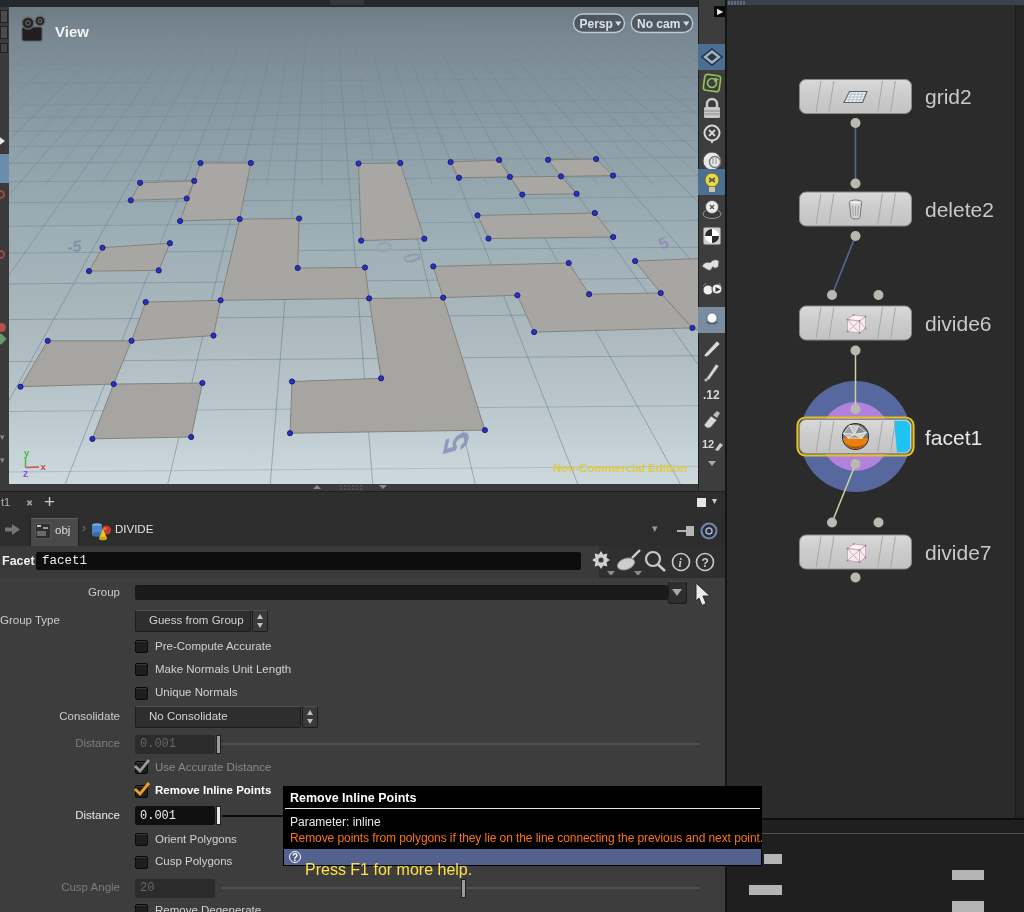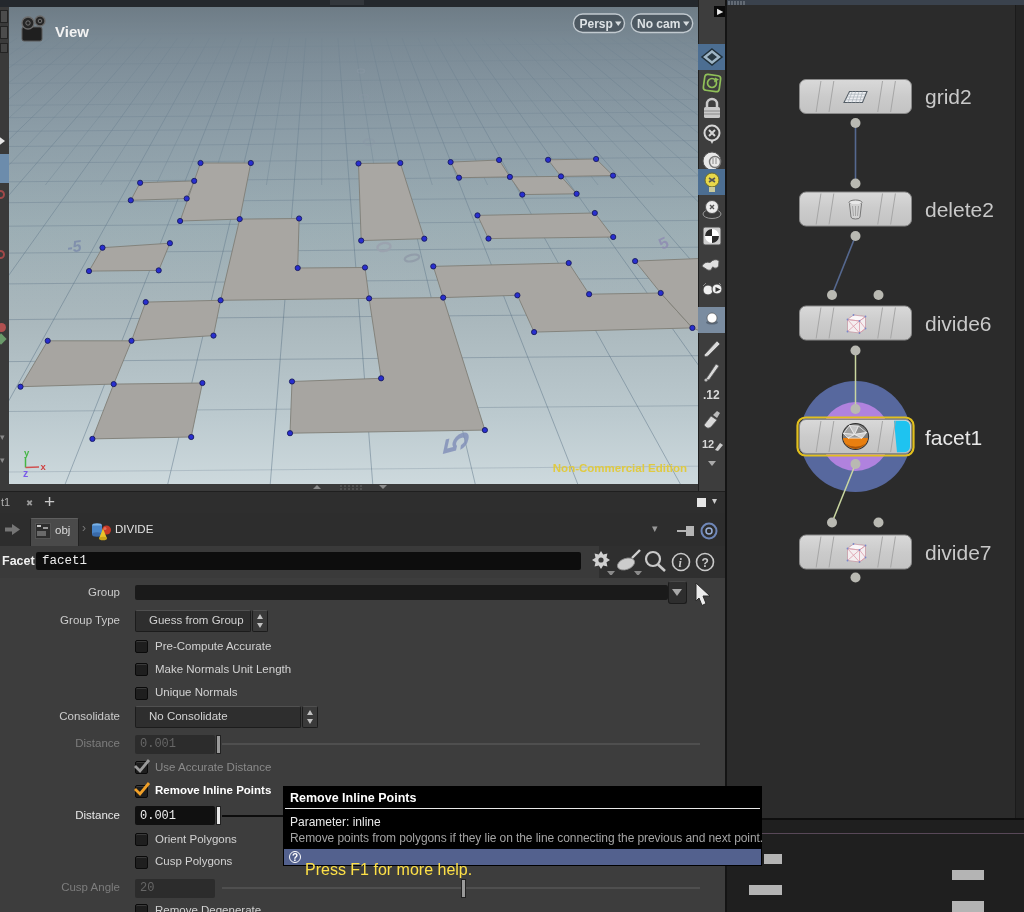--- a/index.html
+++ b/index.html
@@ -547,21 +547,21 @@
 <div class="abs" id="params" style="left:0;top:0;width:727px;height:912px;font-size:11.5px;color:#cccccc">
 <div class="abs" style="left:0;top:586px;width:120px;text-align:right;color:#cccccc">Group</div>
 <div class="abs" style="left:135px;top:585px;width:533px;height:15px;background:#1a1a1a;border-radius:2px"></div>
 <div class="abs" style="left:668px;top:581px;width:19px;height:23px;background:#2e2e2e;border:1px solid #1c1c1c;border-top-color:#484848;border-radius:3px"></div>
 <svg class="abs" style="left:670px;top:586px" width="14" height="14">
       <path d="M2,3 L12,3 L7,10 Z" fill="#a8a8a8"></path>
     </svg>
 <svg class="abs" style="left:692px;top:579px" width="26" height="30">
       <path d="M4,4 L18,17 L11,17 L14,24.5 L10,26.5 L7,19 L4,22 Z" fill="#ececec" stroke="#2a2a2a" stroke-width="1"></path>
     </svg>
-<div class="abs" style="left:0;top:614px;width:120px;text-align:right;color:#cccccc">Group Type</div>
+<div class="abs" style="left:0;top:614px;width:120px;text-align:left;color:#cccccc">Group Type</div>
 <div class="abs" style="left:135px;top:610px;width:116px;height:22px;background:#2e2e2e;border:1px solid #1c1c1c;border-top-color:#505050;border-radius:2px"></div>
     <div class="abs" style="left:149px;top:614px;color:#d2d2d2">Guess from Group</div>
     <div class="abs" style="left:252px;top:610px;width:16px;height:22px;background:#3a3a3a;border:1px solid #1c1c1c;border-top-color:#505050;border-radius:2px"></div>
     <svg class="abs" style="left:255px;top:613px" width="12" height="16">
       <path d="M2,6 L5,1 L8,6 Z M2,10 L5,15 L8,10 Z" fill="#c0c0c0"></path>
     </svg>
 <div class="abs" style="left:135px;top:640.0px;width:13px;height:13px;background:#1e1e1e;border:1px solid #0a0a0a;box-shadow:inset 0 1px 0 #3a3a3a;border-radius:2px"></div>
 <div class="abs" style="left:155px;top:639.5px;color:#d2d2d2">Pre-Compute Accurate</div>
 <div class="abs" style="left:135px;top:663.0px;width:13px;height:13px;background:#1e1e1e;border:1px solid #0a0a0a;box-shadow:inset 0 1px 0 #3a3a3a;border-radius:2px"></div>
 <div class="abs" style="left:155px;top:662.5px;color:#d2d2d2">Make Normals Unit Length</div>
@@ -604,17 +604,17 @@
 <div class="abs" style="left:222px;top:887px;width:478px;height:2px;background:#4f4f4f"></div>
     <div class="abs" style="left:461px;top:878.5px;width:5px;height:19px;background:#9a9a9a;border:1px solid #222"></div>
 <div class="abs" style="left:135px;top:904.0px;width:13px;height:13px;background:#1e1e1e;border:1px solid #0a0a0a;box-shadow:inset 0 1px 0 #3a3a3a;border-radius:2px"></div>
 <div class="abs" style="left:155px;top:903.5px;color:#d2d2d2">Remove Degenerate</div>
 </div>
 
 <div class="abs" style="left:283px;top:786px;width:479px;height:80px;background:#000;z-index:50">
 <div class="abs" style="left:7px;top:5px;font-size:12.5px;font-weight:bold;color:#ffffff">Remove Inline Points</div>
 <div class="abs" style="left:2px;top:22px;width:475px;height:1px;background:#e8e8e8"></div>
 <div class="abs" style="left:7px;top:29px;font-size:12px;color:#e9e9e9">Parameter: inline</div>
-<div class="abs" style="left:7px;top:45px;font-size:12px;color:#a3a3a3;white-space:nowrap;letter-spacing:-0.08px">Remove points from polygons if they lie on the line connecting the previous and next point.</div>
+<div class="abs" style="left:7px;top:45px;font-size:12px;color:#f97316;white-space:nowrap;letter-spacing:-0.08px">Remove points from polygons if they lie on the line connecting the previous and next point.</div>
 <div class="abs" style="left:1px;top:63px;width:477px;height:16px;background:#53618e">
 <span class="abs" style="left:5px;top:1.5px;width:12px;height:12px;border:1.3px solid #fff;border-radius:50%;font-size:10px;font-weight:bold;color:#fff;text-align:center;line-height:12px">?</span>
 <span class="abs" style="left:21px;top:12px;font-size:16px;color:#fde047">Press F1 for more help.</span>
 </div>
 </div>
 </body></html>

